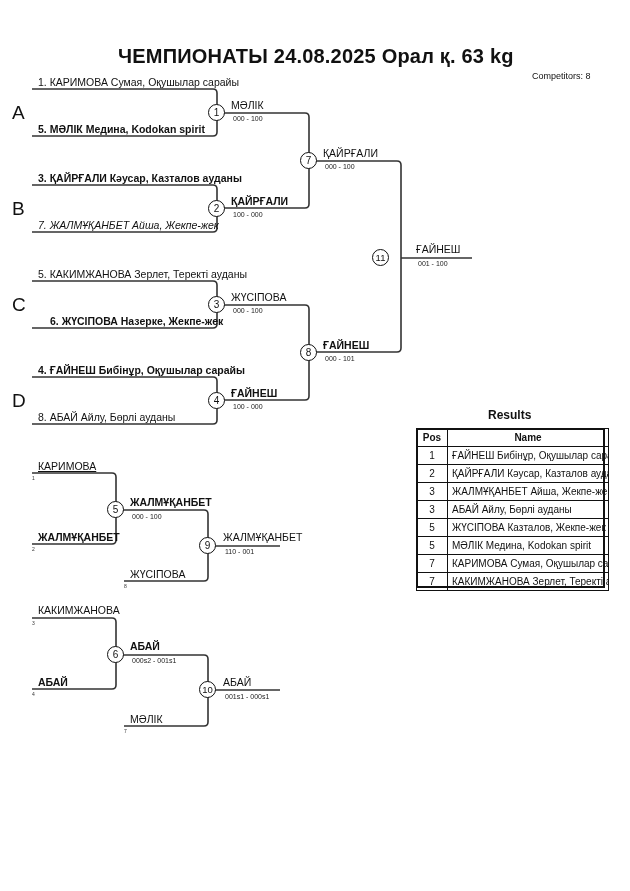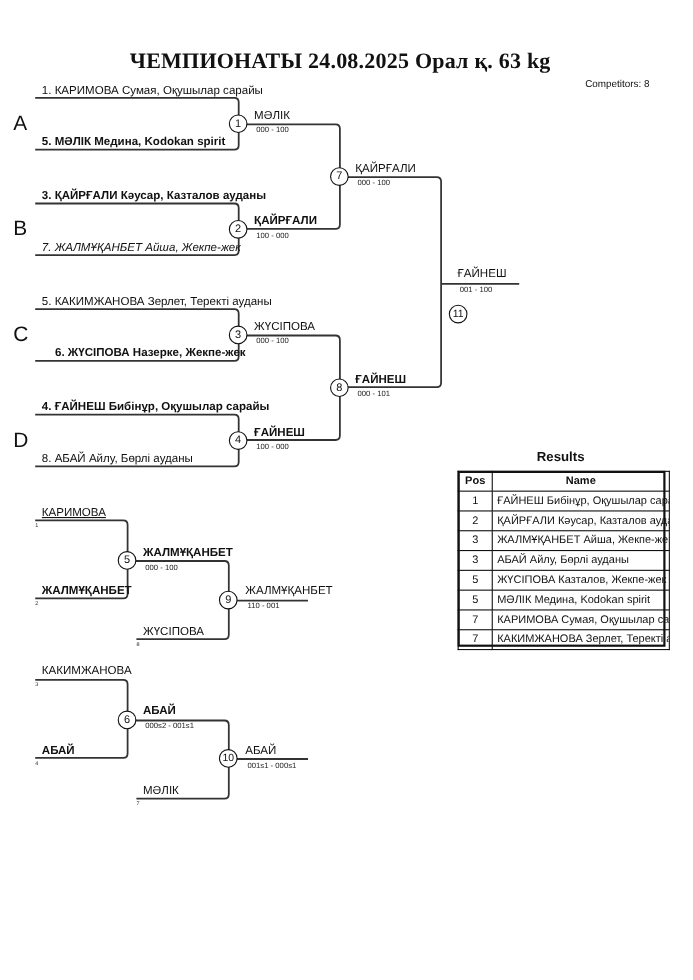--- a/index.html
+++ b/index.html
@@ -1,19 +1,19 @@
 <!DOCTYPE html>
 <html><head>
 <meta charset="utf-8">
 <style>
   html, body { margin:0; padding:0; background:#ffffff; }
   body { width:630px; height:891px; position:relative; overflow:hidden;
          font-family:"Liberation Sans", sans-serif; color:#111; }
   .abs { position:absolute; white-space:nowrap; }
-  .title { left:0; width:836px; text-align:left; top:45px; font-size:20px; font-weight:bold; letter-spacing:0.2px;font-family:Liberation Serif, serif; }
+  .title { left:0; width:836px; text-align:left; top:45px; font-size:20px; font-weight:bold; letter-spacing:0.2px; }
   .competitors { left:532px; top:71px; font-size:9px; }
   .pool { font-size:19px; }
   .name { font-size:10.5px; }
   .bold { font-weight:bold; }
   .score { font-size:7px; color:#222; }
   .seedno { font-size:5px; color:#333; }
   svg#lines { position:absolute; left:0; top:0; }
   .circle { position:absolute; width:15px; height:15px; border:1px solid #111; border-radius:50%;
             background:#fff; font-size:10px; text-align:center; line-height:15px; box-sizing:content-box; }
   .results-title { left:488px; top:408px; font-size:12px; font-weight:bold; }
@@ -67,21 +67,21 @@
 <div class="abs name bold" style="left:38px;top:315px;padding-left:12px;">6. ЖҮСІПОВА Назерке, Жекпе-жек</div>
 <div class="abs name bold" style="left:38px;top:364px;">4. ҒАЙНЕШ Бибінұр, Оқушылар сарайы</div>
 <div class="abs name" style="left:38px;top:411px;">8. АБАЙ Айлу, Бөрлі ауданы</div>
 
 <div class="circle" style="left:208px;top:104px;">1</div>
 <div class="circle" style="left:208px;top:200px;">2</div>
 <div class="circle" style="left:208px;top:296px;">3</div>
 <div class="circle" style="left:208px;top:392px;">4</div>
 <div class="circle" style="left:300px;top:152px;">7</div>
 <div class="circle" style="left:300px;top:344px;">8</div>
-<div class="circle" style="left:408px;top:249px;font-size:9.5px;margin-top:28px;">11</div>
+<div class="circle" style="left:372px;top:249px;font-size:9.5px;">11</div>
 <div class="circle" style="left:107px;top:501px;">5</div>
 <div class="circle" style="left:199px;top:537px;">9</div>
 <div class="circle" style="left:107px;top:646px;">6</div>
 <div class="circle" style="left:199px;top:681px;font-size:9.5px;">10</div>
 
 <div class="abs name" style="left:231px;top:99px;">МӘЛІК</div>
 <div class="abs score" style="left:233px;top:115px;">000 - 100</div>
 <div class="abs name bold" style="left:231px;top:195px;">ҚАЙРҒАЛИ</div>
 <div class="abs score" style="left:233px;top:211px;">100 - 000</div>
 <div class="abs name" style="left:231px;top:291px;">ЖҮСІПОВА</div>

